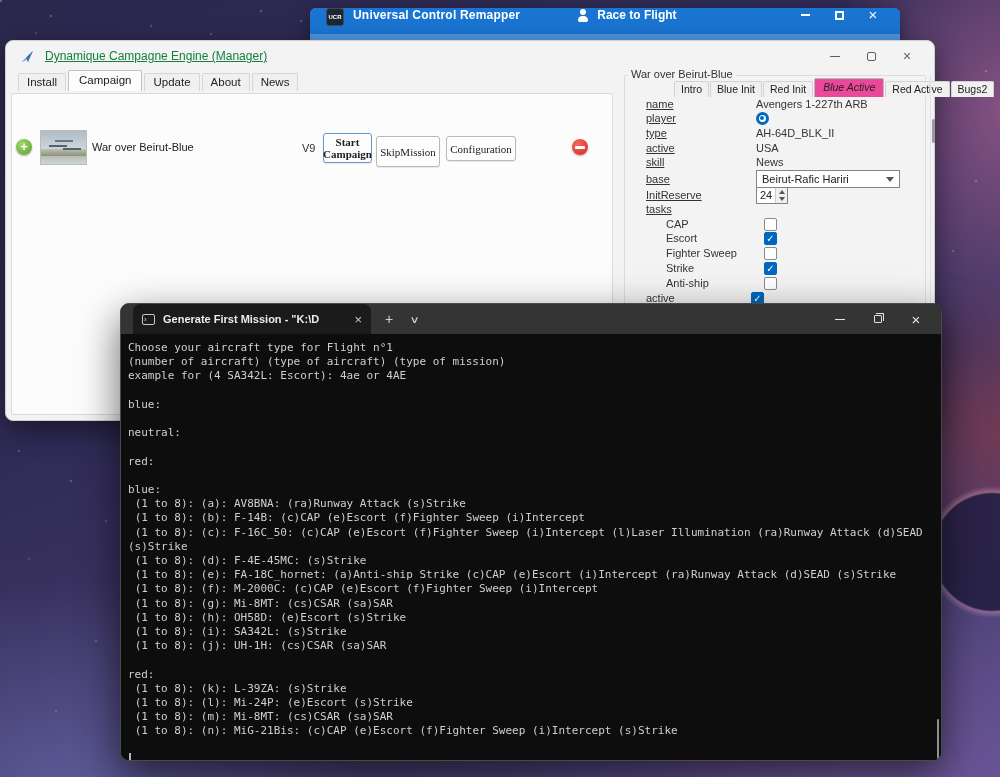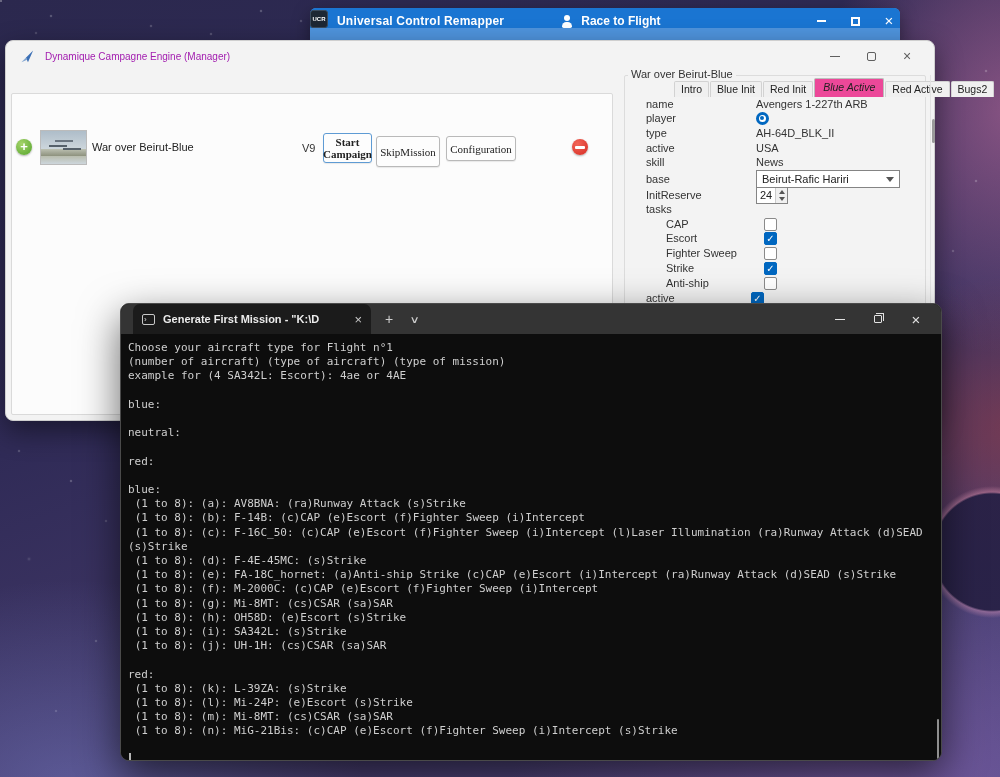--- a/index.html
+++ b/index.html
@@ -20,41 +20,41 @@
       210px 33px 1px rgba(255,255,255,.3), 300px 20px 1px rgba(255,255,255,.3),
       70px 480px 1px rgba(255,255,255,.35), 28px 558px 2px rgba(255,255,255,.3),
       95px 640px 1px rgba(255,255,255,.3), 55px 710px 1px rgba(255,255,255,.25),
       18px 450px 1px rgba(255,255,255,.3), 105px 520px 1px rgba(255,255,255,.25),
       958px 90px 1px rgba(255,255,255,.4), 975px 180px 1px rgba(255,255,255,.35),
       952px 250px 1px rgba(255,255,255,.3), 985px 70px 1px rgba(255,255,255,.35); }
 
   
   #ucr-window{ position:absolute; left:310px; top:8px; width:590px; height:36px;
     border-radius:6px 6px 0 0; background:#4f94dd; box-shadow:0 6px 18px rgba(0,0,0,.4); }
-  .ucr-titlebar{ height:20px; background:#1a75d2; border-radius:6px 6px 0 0;
-    display:flex; align-items:flex-end; padding:0 0; color:#fff; }
+  .ucr-titlebar{ height:26px; background:#1a75d2; border-radius:6px 6px 0 0;
+    display:flex; align-items:flex-start; padding:0 16px; color:#fff; }
   .ucr-icon{ width:18px; height:18px; background:#1d2733; border:1px solid #3c4b5c; border-radius:3px;
     color:#fff; font-size:6px; font-weight:bold; display:flex; align-items:center; justify-content:center; }
   .ucr-title{ font-size:12px; font-weight:600; margin-left:9px; letter-spacing:.2px; }
   .person-icon{ position:relative; width:14px; height:14px; margin-left:56px; display:inline-block; }
   .person-icon .head{ position:absolute; left:4px; top:1px; width:6px; height:6px; background:#fff; border-radius:50%; }
   .person-icon .torso{ position:absolute; left:2px; top:8px; width:10px; height:6px; background:#fff; border-radius:5px 5px 2px 2px; }
   .ucr-session{ font-size:12px; font-weight:600; margin-left:7px; }
   .ucr-controls{ margin-left:auto; display:flex; align-items:center; gap:20px; padding-right:4px; }
   .wc{ display:inline-flex; align-items:center; justify-content:center; width:14px; height:14px; cursor:default; }
   .wc .bar{ width:9px; height:2px; background:#fff; display:block; }
   .wc .sq{ width:9px; height:9px; border:2px solid #fff; display:block; }
   .wc.close-w{ color:#fff; font-size:15px; line-height:14px; }
 
   
   #manager-window{ position:absolute; left:5px; top:40px; width:930px; height:381px;
     background:#f3f3f3; border-radius:8px; box-shadow:0 10px 28px rgba(0,0,0,.45); border:1px solid #cfcfcf; }
   .m-titlebar{ height:30px; display:flex; align-items:center; padding:0 14px; }
   .m-appicon{ width:15px; height:15px; }
-  .m-title{ font-size:10px; color:#a21caf; margin-left:10px; }
+  .m-title{ font-size:12px; color:#15803d; margin-left:10px;text-decoration:underline; }
   .m-controls{ margin-left:auto; display:flex; align-items:center; gap:22px; padding-right:6px; color:#5f5f5f; }
   .mwc{ display:inline-flex; align-items:center; justify-content:center; width:14px; height:14px; }
   .mwc .bar{ width:10px; height:1px; background:#5f5f5f; display:block; }
   .mwc .sq{ width:9px; height:9px; border:1px solid #5f5f5f; border-radius:2px; display:block; }
   .mwc.close-w{ font-size:14px; line-height:14px; color:#5f5f5f; }
 
   .m-tabs{ position:absolute; left:12px; top:32px; display:flex; align-items:flex-end; }
   .m-tab{ font-size:11.5px; color:#222; background:#f0f0f0; border:1px solid #d6d6d6; border-bottom:none;
     padding:2px 8px 3px; margin-right:2px; border-radius:2px 2px 0 0; }
   .m-tab.active{ background:#fcfcfc; padding:3px 10px 5px; margin-top:-3px; border-color:#c2c2c2; }
@@ -81,21 +81,21 @@
   .remove-icon i{ position:absolute; left:3px; top:6.5px; width:10px; height:3px; background:#fff; border-radius:1px; display:block; }
 
   
   .groupbox{ position:absolute; left:618px; top:34px; width:302px; height:338px; border:1px solid #dcdcdc; border-radius:2px; }
   .group-title{ position:absolute; left:622px; top:27px; font-size:11px; color:#333; background:#f3f3f3; padding:0 3px; }
   .d-tabs{ position:absolute; left:620px; top:40px; display:flex; align-items:flex-end;margin-left:48px; }
   .d-tab{ font-size:10.5px; color:#222; background:#f0f0f0; border:1px solid #d2d2d2; border-bottom:none;
     padding:1px 6px 2px; margin-right:1px; border-radius:2px 2px 0 0; white-space:nowrap; }
   .d-tab.active{ background:#ec4899; padding:2px 8px 4px; margin-top:-3px; border-color:#bdbdbd;font-style:italic; }
   .d-row{ position:absolute; font-size:11px; color:#333; height:14px; }
-  .d-label{ position:absolute; left:640px; white-space:nowrap; }
+  .d-label{ position:absolute; left:640px; white-space:nowrap;text-decoration:underline; }
   .d-sublabel{ position:absolute; left:660px; white-space:nowrap; }
   .d-value{ position:absolute; left:750px; white-space:nowrap; }
   .radio{ position:absolute; left:750px; width:13px; height:13px; border-radius:50%; border:1px solid #8a8a8a; background:#fff; }
   .radio.selected{ border:3.5px solid #0067c0; }
   .radio.selected::after{ content:""; position:absolute; left:1px; top:1px; width:4px; height:4px; border-radius:50%; background:#0067c0; }
   .combo{ position:absolute; left:750px; width:144px; height:18px; background:#fff; border:1px solid #848484;
     font-size:11px; color:#222; display:flex; align-items:center; padding:0 5px; }
   .combo .caret{ margin-left:auto; width:0; height:0; border-left:4px solid transparent; border-right:4px solid transparent; border-top:5px solid #555; }
   .spinner{ position:absolute; left:750px; width:32px; height:17px; background:#fff; border:1px solid #848484; display:flex; }
   .spinner .val{ flex:1; font-size:11px; color:#222; padding:1px 0 0 3px; }
@@ -173,20 +173,27 @@
         <span class="mwc">
             <i class="bar"></i>
           </span>
         <span class="mwc">
             <i class="sq"></i>
           </span>
         <span class="mwc close-w">×</span>
       </span>
     </div>
 
+    <div class="m-tabs">
+      <span class="m-tab">Install</span>
+      <span class="m-tab active">Campaign</span>
+      <span class="m-tab">Update</span>
+      <span class="m-tab">About</span>
+      <span class="m-tab">News</span>
+    </div>
 
     <div class="campaign-panel">
       <span class="plus-icon">+</span>
       <span class="campaign-thumb">
           <i class="ac"></i>
         </span>
       <span class="campaign-name">War over Beirut-Blue</span>
       <span class="campaign-version">V9</span>
       <span class="btn start">Start Campaign</span>
       <span class="btn skip">SkipMission</span>

